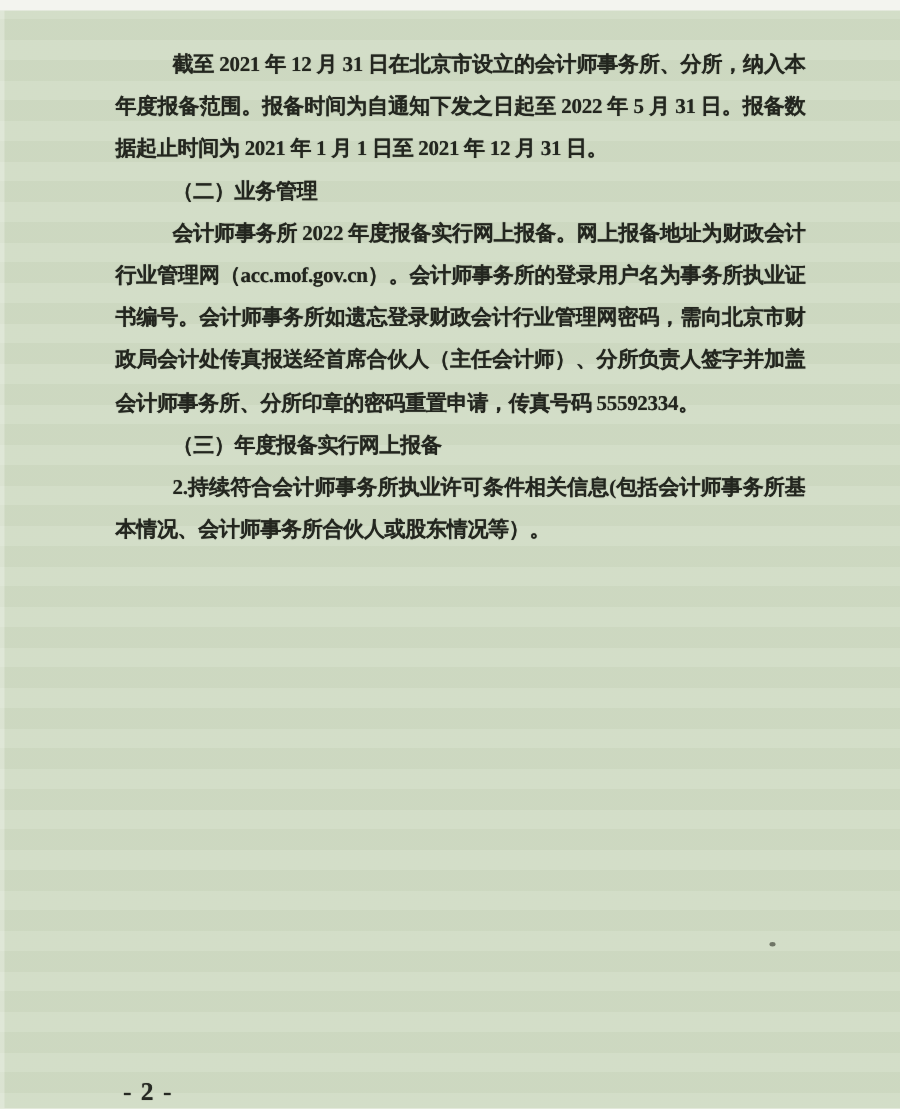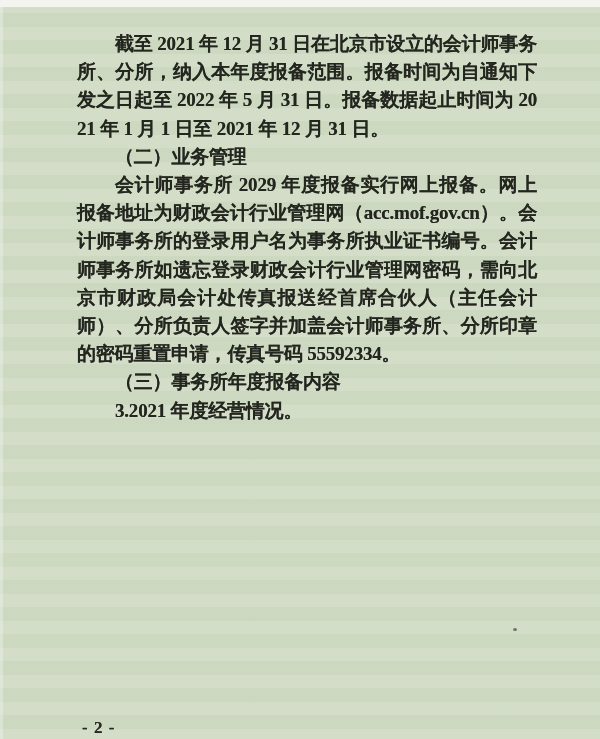--- a/index.html
+++ b/index.html
@@ -33,21 +33,21 @@
     left: 0; top: 7px;
     width: 3px; height: 732px;
     background: rgba(255,255,255,0.28);
   }
   .content {
     position: absolute;
     left: 77px;
     top: 30px;
     width: 460px;
     font-family: "Liberation Serif", "DejaVu Serif", serif;
-    font-size: 19px;
+    font-size: 14px;
     font-weight: 600;
     line-height: 28.2px;
     letter-spacing: -0.2px;
     color: #23261f;
     text-align: justify;
     word-break: break-all;
     text-shadow: 0 0 0.6px rgba(35,38,31,0.7);
   }
   .content p {
     margin: 0;
@@ -80,21 +80,21 @@
 </head>
 <body>
 
 <div class="page">
   <div class="top-edge"></div>
   <div class="left-edge"></div>
 
   <main class="content">
     <p>截至 2021 年 12 月 31 日在北京市设立的会计师事务所、分所，纳入本年度报备范围。报备时间为自通知下发之日起至 2022 年 5 月 31 日。报备数据起止时间为 2021 年 1 月 1 日至 2021 年 12 月 31 日。</p>
     <p>（二）业务管理</p>
-    <p>会计师事务所 2029 年度报备实行网上报备。网上报备地址为财政会计行业管理网（acc.mof.gov.cn）。会计师事务所的登录用户名为事务所执业证书编号。会计师事务所如遗忘登录财政会计行业管理网密码，需向北京市财政局会计处传真报送经首席合伙人（主任会计师）、分所负责人签字并加盖会计师事务所、分所印章的密码重置申请，传真号码 55592334。</p>
-    <p>（三）事务所年度报备内容</p>
-    <p>3.2021 年度经营情况。</p>
+    <p>会计师事务所 2022 年度报备实行网上报备。网上报备地址为财政会计行业管理网（acc.mof.gov.cn）。会计师事务所的登录用户名为事务所执业证书编号。会计师事务所如遗忘登录财政会计行业管理网密码，需向北京市财政局会计处传真报送经首席合伙人（主任会计师）、分所负责人签字并加盖会计师事务所、分所印章的密码重置申请，传真号码 55592334。</p>
+    <p>（三）年度报备实行网上报备</p>
+    <p>2.持续符合会计师事务所执业许可条件相关信息(包括会计师事务所基本情况、会计师事务所合伙人或股东情况等）。</p>
   </main>
 
   <div class="page-number">- 2 -</div>
 
   <div class="speck"></div>
 </div>
 
 </body></html>

